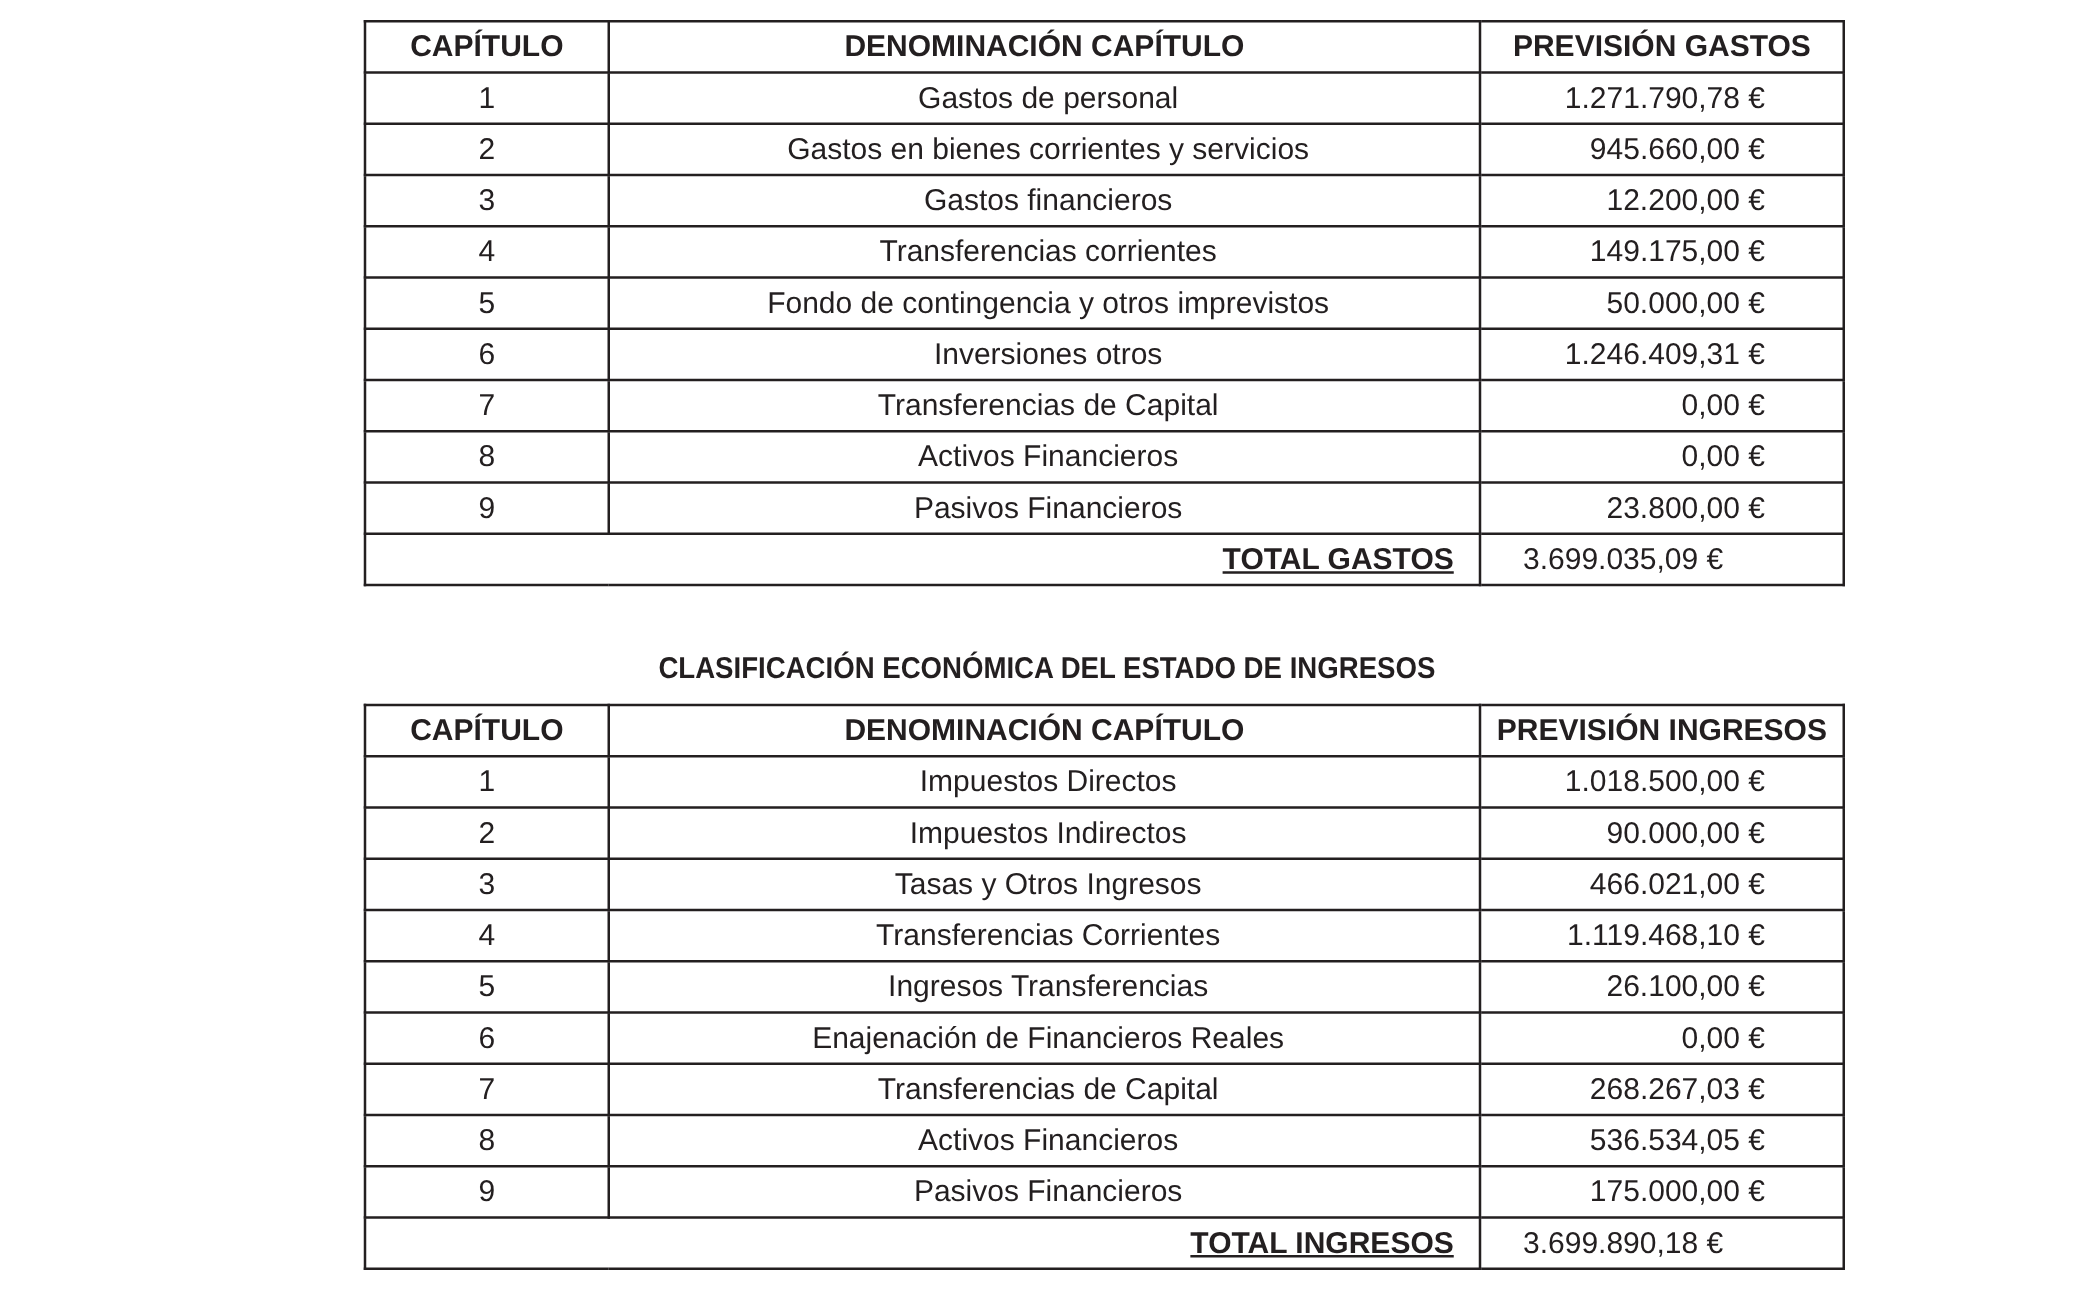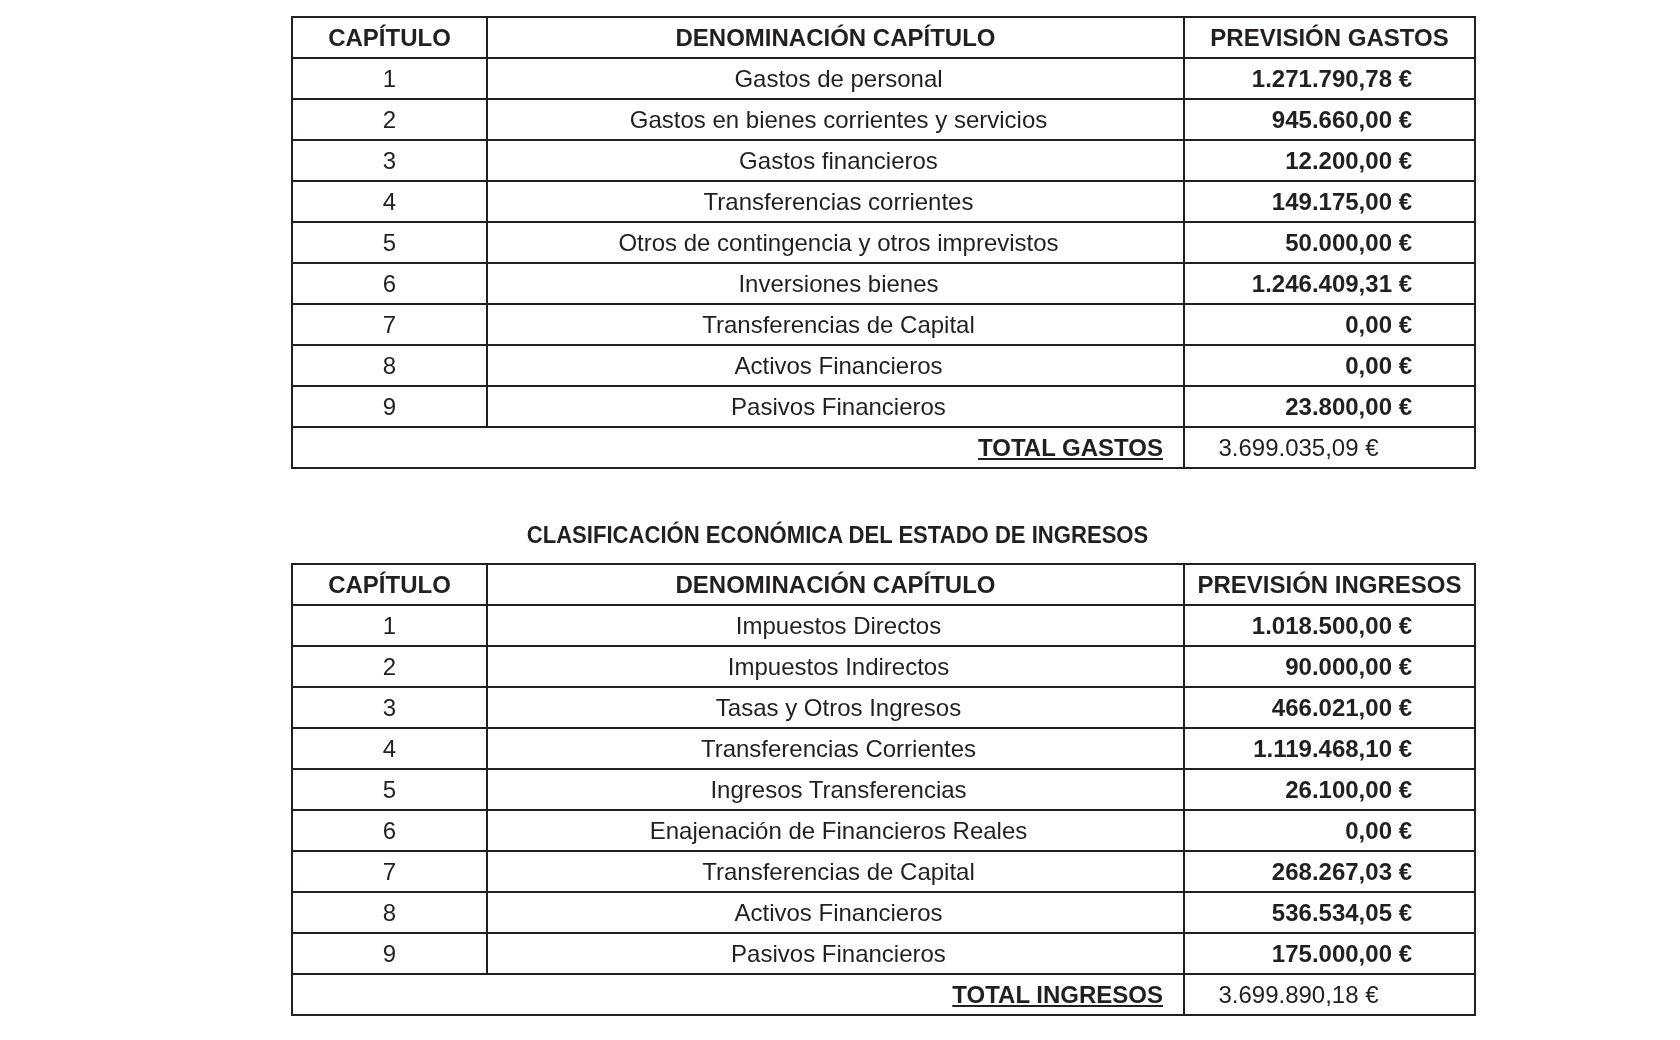--- a/index.html
+++ b/index.html
@@ -5,21 +5,21 @@
   html, body { margin:0; padding:0; background:#ffffff; }
   body { width:1680px; height:1040px; position:relative; overflow:hidden;
          font-family:"Liberation Sans", sans-serif; color:#231f20; }
   .tbl { position:absolute; left:245px; width:1185px; border-collapse:collapse;
          table-layout:fixed; border:2.5px solid #231f20;margin-left:46px; }
   .tbl td, .tbl th { border:2px solid #231f20; height:39px; padding:0; font-size:24px;
          line-height:39px; white-space:nowrap; overflow:hidden; }
   .tbl th { font-weight:bold; text-align:center; font-size:24px; }
   .c1 { width:193px; text-align:center; }
   .c2 { width:695px; text-align:center; padding-left:6px !important; }
-  .c3 { text-align:right; padding-right:62px !important;font-weight:bold; }
+  .c3 { text-align:right; padding-right:62px !important; }
   .totlabel { text-align:right; font-weight:bold; padding-right:20px !important;text-decoration:underline; }
   .totval { text-align:center; font-weight:normal; padding-right:62px !important; }
   #t1 { top:16px; }
   #t2 { top:563px; }
   .title { position:absolute; left:245px; width:1185px; top:521px; text-align:center;
            font-weight:bold; font-size:24px; transform:scaleX(0.92); }
 </style>
 </head>
 <body>
 
@@ -47,26 +47,26 @@
         <td class="c2">Gastos financieros</td>
         <td class="c3">12.200,00 €</td>
       </tr>
       <tr>
         <td class="c1">4</td>
         <td class="c2">Transferencias corrientes</td>
         <td class="c3">149.175,00 €</td>
       </tr>
       <tr>
         <td class="c1">5</td>
-        <td class="c2">Otros de contingencia y otros imprevistos</td>
+        <td class="c2">Fondo de contingencia y otros imprevistos</td>
         <td class="c3">50.000,00 €</td>
       </tr>
       <tr>
         <td class="c1">6</td>
-        <td class="c2">Inversiones bienes</td>
+        <td class="c2">Inversiones otros</td>
         <td class="c3">1.246.409,31 €</td>
       </tr>
       <tr>
         <td class="c1">7</td>
         <td class="c2">Transferencias de Capital</td>
         <td class="c3">0,00 €</td>
       </tr>
       <tr>
         <td class="c1">8</td>
         <td class="c2">Activos Financieros</td>

